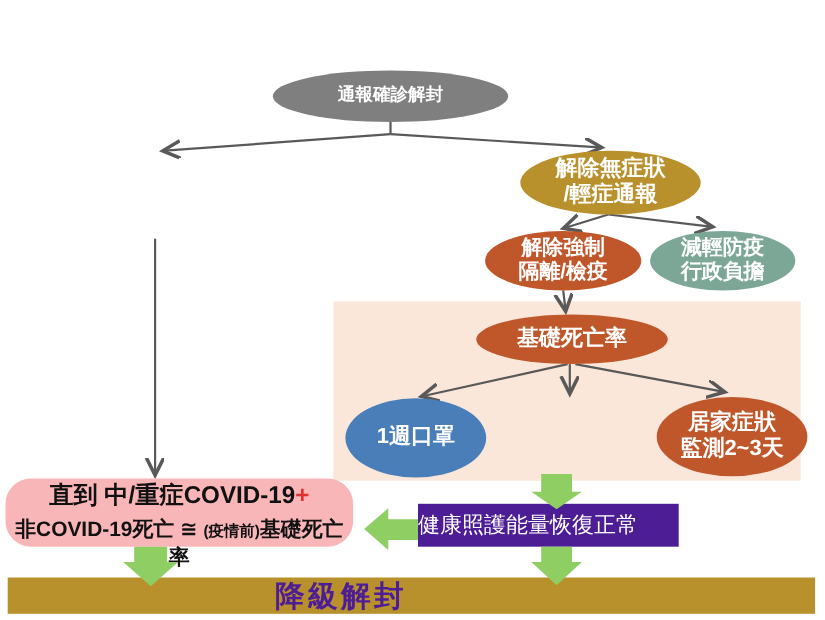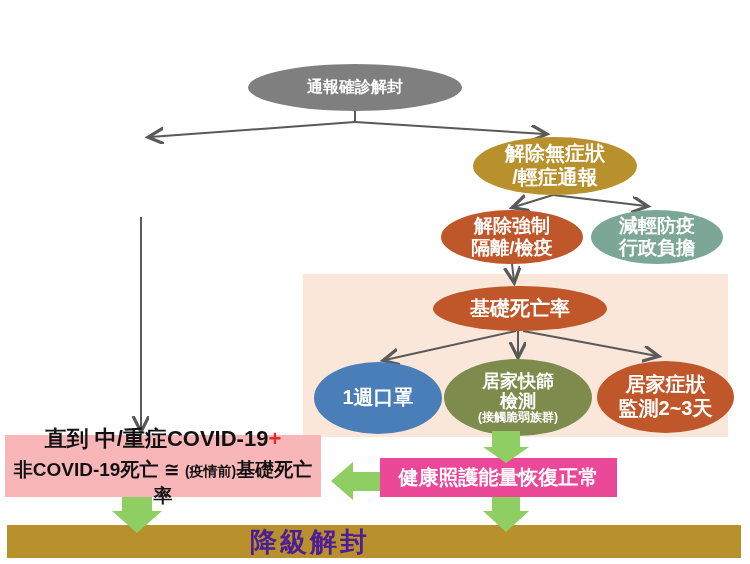--- a/index.html
+++ b/index.html
@@ -20,31 +20,31 @@
     font-size:36px; font-weight:bold; color:#111111; letter-spacing:1px;
     white-space:nowrap;
   }
 
   
   #self-management-panel {
     left:303px; top:274px; width:425px; height:163px; background:#FAE7DA; z-index:1;
   }
   #until-threshold-box {
     left:5px; top:435px; width:316px; height:62px; background:#F9B6B8; z-index:3;
-    display:flex; flex-direction:column; align-items:center; justify-content:center;
-    gap:3px; color:#111111; font-weight:bold; text-align:center;
+    display:flex; flex-direction:column; align-items:center; 
+    gap:3px; color:#111111; font-weight:bold; text-align:center;border-radius:23px;
   }
   #until-threshold-box .line1 { font-size:22px; }
   #until-threshold-box .line1 .plus { color:#E03030; }
   #until-threshold-box .line2 { font-size:19px; }
   #until-threshold-box .line2 .small { font-size:14px; }
   #healthcare-capacity-box {
-    left:380px; top:458px; width:237px; height:39px; background:#ec4899; z-index:3;
-    display:flex; align-items:center; justify-content:center;
-    color:#ffffff; font-weight:bold; font-size:20px; white-space:nowrap;
+    left:380px; top:458px; width:237px; height:39px; background:#4c1d95; z-index:3;
+    display:flex; align-items:center; justify-content:flex-start;
+    color:#ffffff; font-weight:normal; font-size:20px; white-space:nowrap;
   }
   #downgrade-bar {
     left:7px; top:525px; width:734px; height:33px; background:#B9912C; z-index:2;
     display:flex; align-items:center; justify-content:center;
   }
   #downgrade-bar .bar-label {
     color:#4c1d95; font-weight:bold; font-size:27px; letter-spacing:3px;
     transform:translateX(-64px);
   }
 
@@ -111,25 +111,20 @@
   <div id="node-reduce-admin" class="node">
     <span class="lbl">減輕防疫
 行政負擔</span>
   </div>
   <div id="node-self-precision" class="node">
     <span class="lbl">基礎死亡率</span>
   </div>
   <div id="node-mask-week" class="node">
     <span class="lbl">1週口罩</span>
   </div>
-  <div id="node-home-test" class="node">
-    <span class="lbl">居家快篩
-檢測</span>
-    <span class="note">(接觸脆弱族群)</span>
-  </div>
   <div id="node-home-symptom" class="node">
     <span class="lbl">居家症狀
 監測2~3天</span>
   </div>
 
   <div id="until-threshold-box" class="abs">
     <div class="line1">
       <span>直到 中/重症COVID-19</span><span class="plus">+</span>
     </div>
     <div class="line2">

